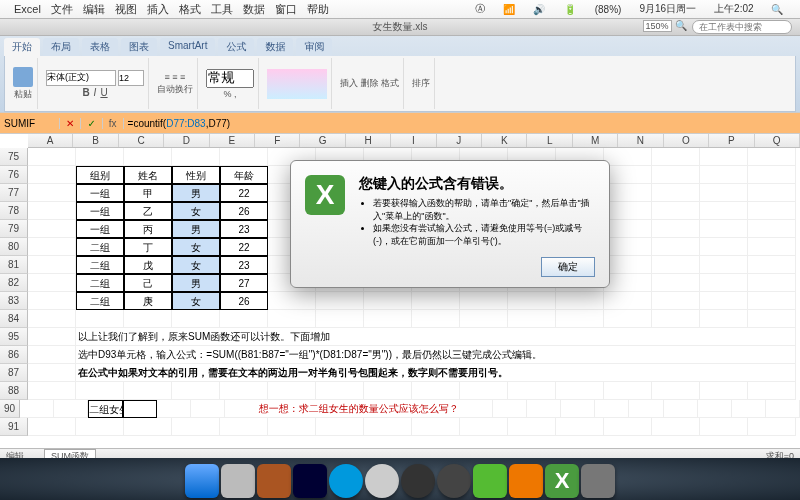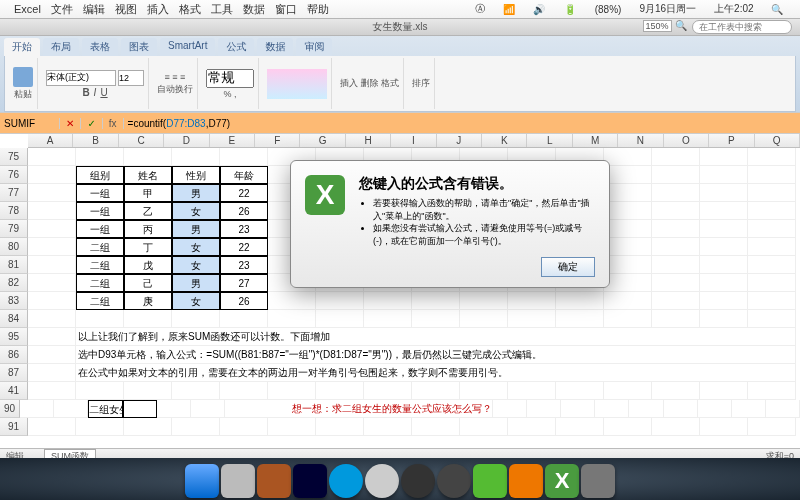--- a/index.html
+++ b/index.html
@@ -367,24 +367,24 @@
         <div class="cell wide " style="width: 720px;">以上让我们了解到，原来SUM函数还可以计数。下面增加</div>
       </div>
       <div class="row">
         <div class="rowhdr">86</div>
         <div class="cell "></div>
         <div class="cell wide " style="width: 720px;">选中D93单元格，输入公式：=SUM((B81:B87="一组")*(D81:D87="男"))，最后仍然以三键完成公式编辑。</div>
       </div>
       <div class="row">
         <div class="rowhdr">87</div>
         <div class="cell "></div>
-        <div class="cell wide " style="width: 720px;">在公式中如果对文本的引用，需要在文本的两边用一对半角引号包围起来，数字则不需要用引号。</div>
-      </div>
-      <div class="row">
-        <div class="rowhdr">41</div>
+        <div class="cell wide " style="width: 720px; font-weight: bold;">在公式中如果对文本的引用，需要在文本的两边用一对半角引号包围起来，数字则不需要用引号。</div>
+      </div>
+      <div class="row">
+        <div class="rowhdr">88</div>
         <div class="cell "></div>
         <div class="cell "></div>
         <div class="cell "></div>
         <div class="cell "></div>
         <div class="cell "></div>
         <div class="cell "></div>
         <div class="cell "></div>
         <div class="cell "></div>
         <div class="cell "></div>
         <div class="cell "></div>
@@ -396,21 +396,21 @@
         <div class="cell "></div>
       </div>
       <div class="row">
         <div class="rowhdr">90</div>
         <div class="cell "></div>
         <div class="cell "></div>
         <div class="cell b-all">二组女生</div>
         <div class="cell b-all"></div>
         <div class="cell "></div>
         <div class="cell "></div>
-        <div class="cell red" style="width: 380px; text-align: right;">想一想：求二组女生的数量公式应该怎么写？</div>
+        <div class="cell red" style="width: 380px; text-align: center;">想一想：求二组女生的数量公式应该怎么写？</div>
         <div class="cell "></div>
         <div class="cell "></div>
         <div class="cell "></div>
         <div class="cell "></div>
         <div class="cell "></div>
         <div class="cell "></div>
         <div class="cell "></div>
         <div class="cell "></div>
         <div class="cell "></div>
       </div>

